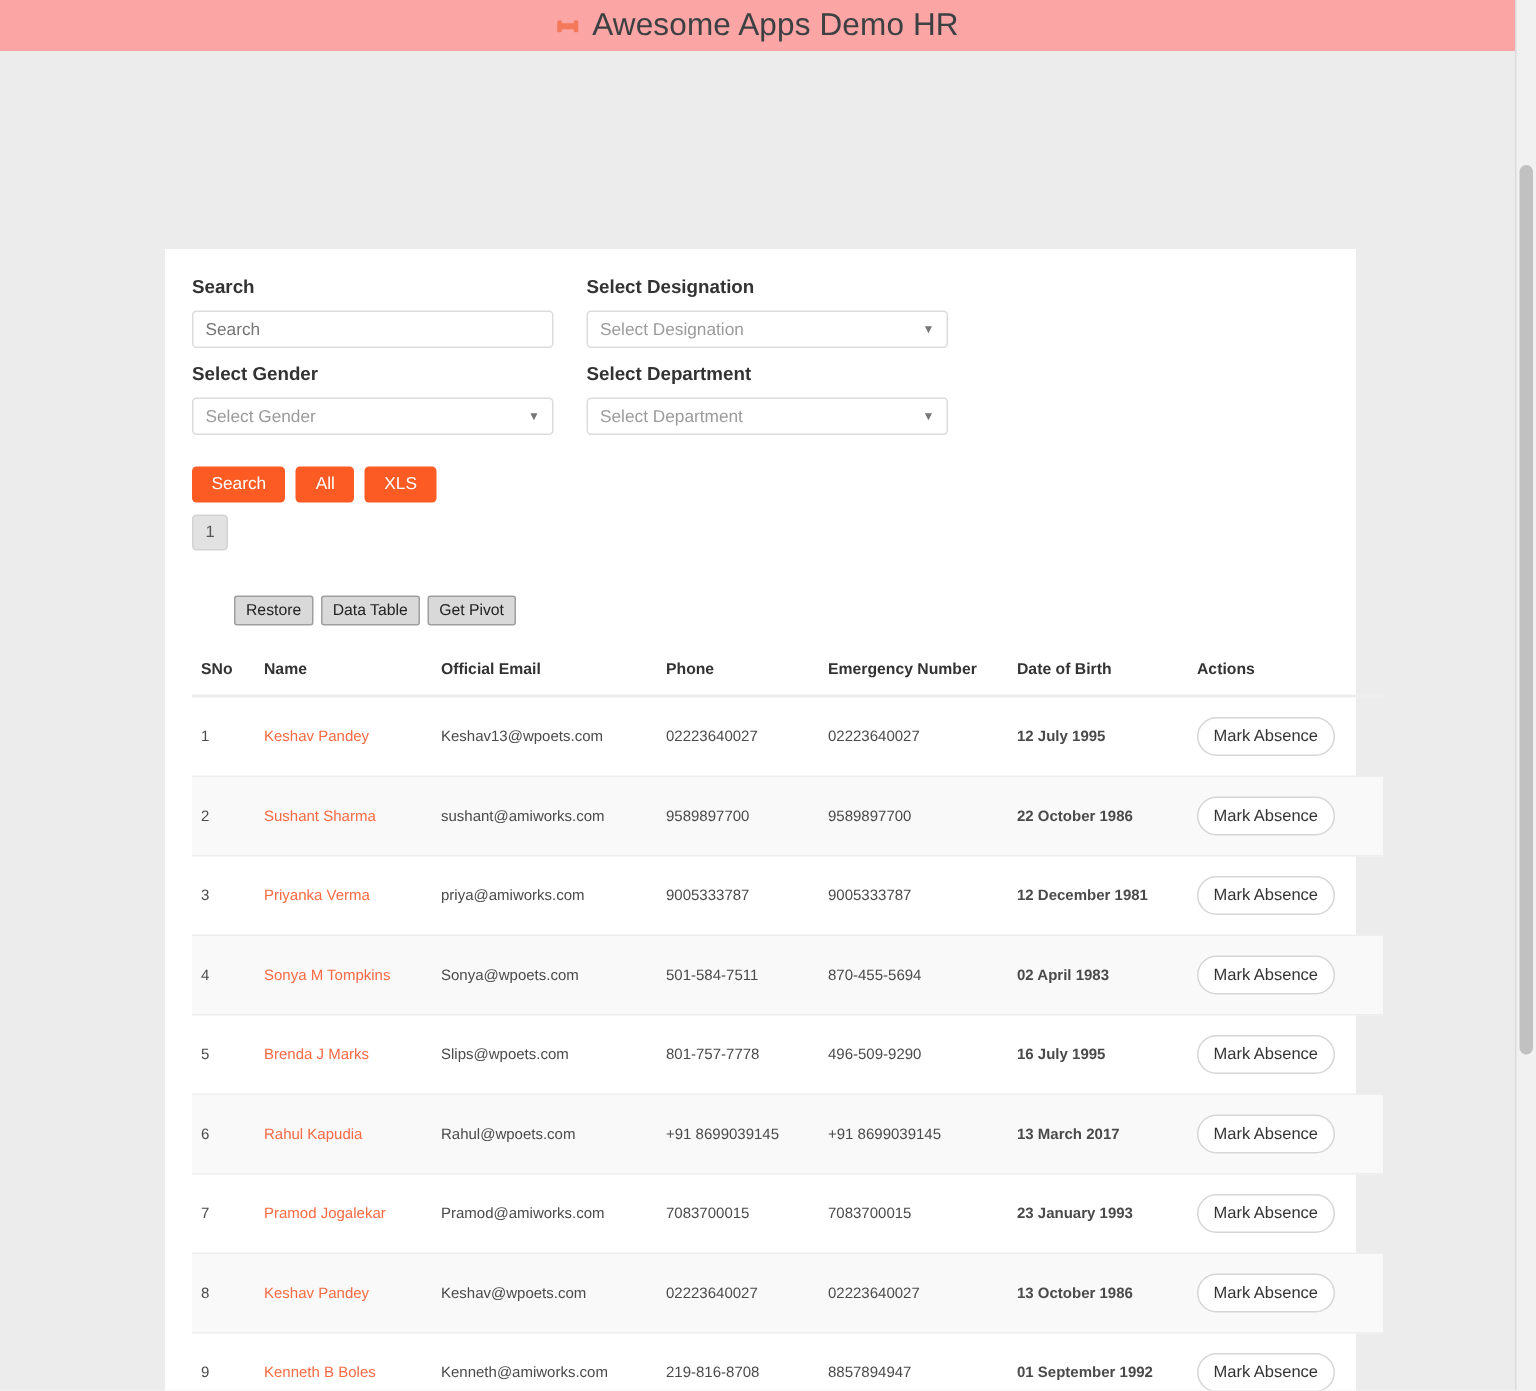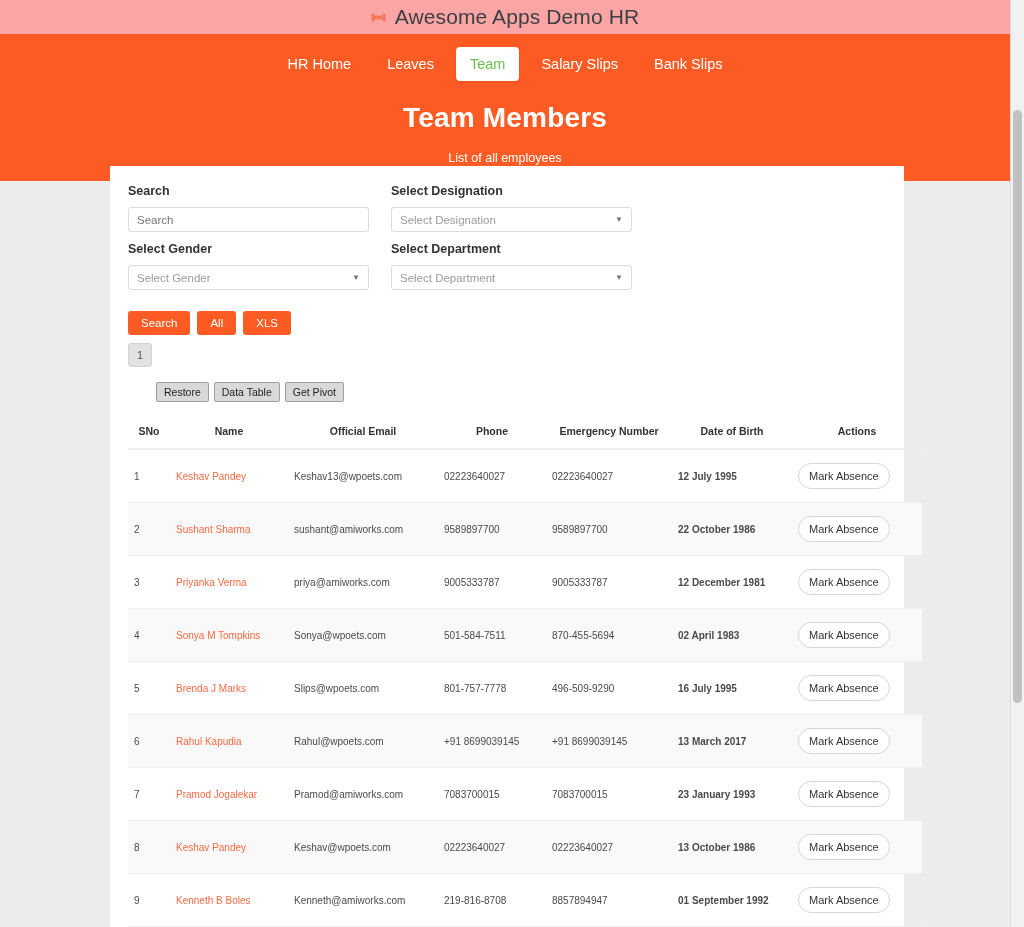--- a/index.html
+++ b/index.html
@@ -87,34 +87,34 @@
     margin-top: 7px; font-size: 12.5px; color: #333;
   }
   .total b { font-weight: bold; }
   .pager { margin-top: 8px; }
   .pager-btn {
     display: inline-flex; align-items: center; justify-content: center;
     min-width: 24px; height: 24px; padding: 0 7px;
     background: #e2e2e2; border: 1px solid #d3d3d3; border-radius: 3px;
     font-size: 11px; color: #555; cursor: pointer;
   }
-  .tool-row { margin-top: 15px; display: flex; gap: 5px; padding-left: 28px; }
+  .tool-row { margin-top: 30px; display: flex; gap: 5px; padding-left: 28px; }
   .tool-btn {
     background: #d9d9d9; border: 1px solid #9e9e9e; border-radius: 2px;
     font-size: 10.5px; color: #222; padding: 3px 7px; cursor: pointer;
     font-family: "Liberation Sans", sans-serif;
   }
 
   
   table.grid {
     width: 100%; border-collapse: collapse; margin-top: 14px;
     table-layout: fixed;
   }
   table.grid th {
-    text-align: center; font-size: 10.5px; font-weight: bold; color: #333;
+    text-align: left; font-size: 10.5px; font-weight: bold; color: #333;
     padding: 9px 6px 11px 6px; border-bottom: 2px solid #eceeef;
   }
   table.grid td {
     font-size: 10px; color: #4a4a4a; padding: 13px 6px;
     border-bottom: 1px solid #eceeef; vertical-align: middle;
   }
   table.grid tbody tr:nth-child(even) { background: #f9f9f9; }
   .c-sno   { width: 42px; }
   .c-name  { width: 118px; }
   .c-email { width: 150px; }
@@ -148,31 +148,20 @@
     <span class="favicon">
       <svg width="15" height="11" viewBox="0 0 15 11">
         <rect x="3" y="3.5" width="9" height="4" fill="#f4785a"></rect>
         <rect x="0.5" y="1.5" width="3" height="8" rx="1" fill="#f4785a"></rect>
         <rect x="11.5" y="1.5" width="3" height="8" rx="1" fill="#f4785a"></rect>
       </svg>
     </span>
     <span class="topbar-title">Awesome Apps Demo HR</span>
   </div>
 
-  <div class="hero">
-    <div class="nav">
-      <div class="nav-item">HR Home</div>
-      <div class="nav-item">Leaves</div>
-      <div class="nav-item active">Team</div>
-      <div class="nav-item">Salary Slips</div>
-      <div class="nav-item">Bank Slips</div>
-    </div>
-    <div class="hero-title">Team Members</div>
-    <div class="hero-sub">List of all employees</div>
-  </div>
 
   <div class="card">
 
     <div class="filters">
       <div class="field">
         <div class="field-label">Search</div>
         <input class="ctl" type="text" placeholder="Search" style="">
       </div>
 
       <div class="field">

